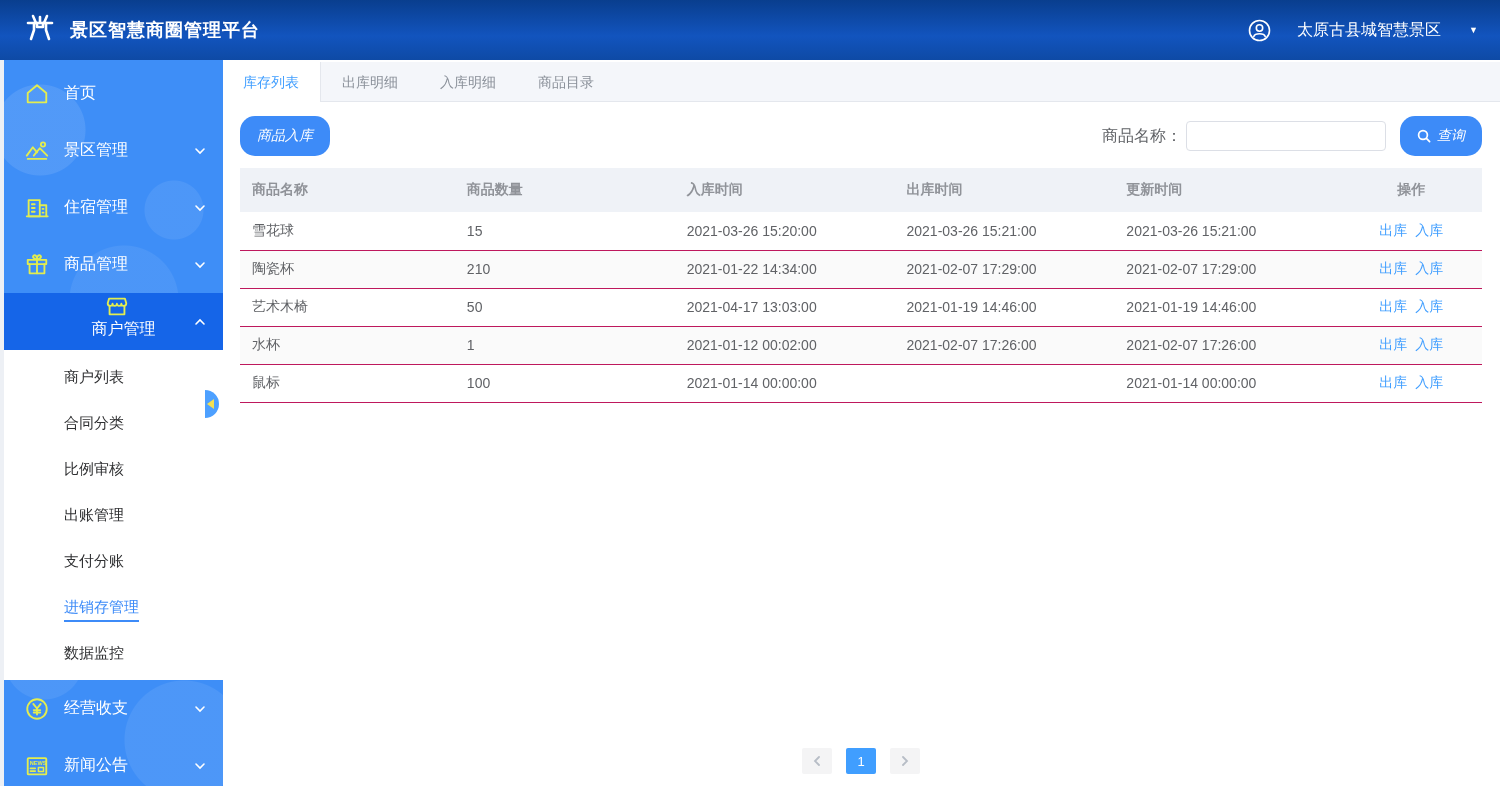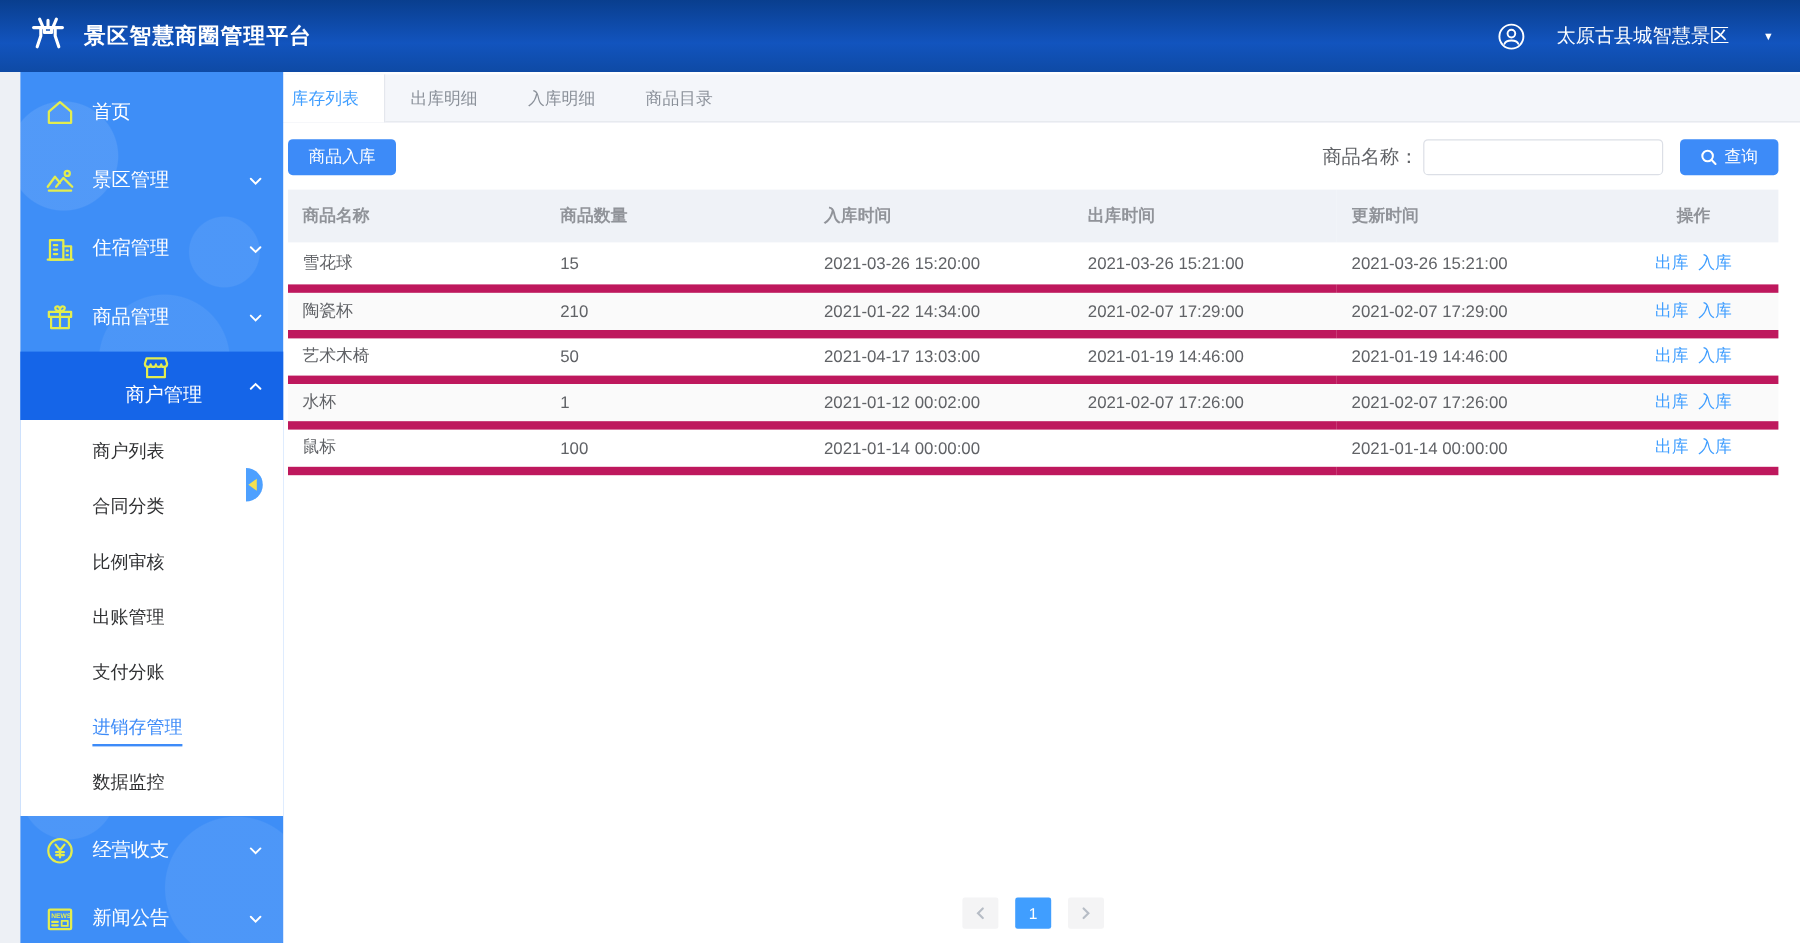--- a/index.html
+++ b/index.html
@@ -18,21 +18,21 @@
     display:flex; align-items:center; justify-content:space-between;
     padding:0 22px; z-index:30;
   }
   .header-left { display:flex; align-items:center; gap:12px; }
   .header-title { color:#FFFFFF; font-size:18px; font-weight:bold; letter-spacing:1px; }
   .header-right { display:flex; align-items:center; gap:26px; color:#FFFFFF; font-size:16px; cursor:pointer; }
   .caret-down { font-size:9px; color:#FFFFFF; margin-left:2px; }
 
   
   .sidebar {
-    position:absolute; top:60px; left:17px; width:219px; height:726px;
+    position:absolute; top:60px; left:4px; width:219px; height:726px;
     background-color:#3E8EF7;
     background-image:
       radial-gradient(circle 46px at 36px 70px,  rgba(255,255,255,.10) 0 45px, transparent 46px),
       radial-gradient(circle 30px at 170px 150px, rgba(255,255,255,.08) 0 29px, transparent 30px),
       radial-gradient(circle 55px at 120px 240px, rgba(255,255,255,.07) 0 54px, transparent 55px),
       radial-gradient(circle 40px at 40px 600px,  rgba(255,255,255,.08) 0 39px, transparent 40px),
       radial-gradient(circle 60px at 180px 680px, rgba(255,255,255,.08) 0 59px, transparent 60px);
     padding-top:5px; z-index:20;
   }
   .nav-item {
@@ -82,42 +82,42 @@
     background:#FFFFFF; color:#409EFF;
     border-right:1px solid #E4E7ED; margin-bottom:-1px;
   }
 
   
   .toolbar {
     display:flex; justify-content:space-between; align-items:center;
     padding:14px 18px 12px 18px;
   }
   .btn-primary {
-    background:#3D8BF8; color:#FFFFFF; border:none; border-radius:4px;
-    height:30px; padding:0 17px; font-size:14px; cursor:pointer;
-    font-family:inherit; display:inline-flex; align-items:center; gap:6px;
+    background:#3D8BF8; color:#FFFFFF; border:none; border-radius:15px;
+    height:40px; padding:0 17px; font-size:14px; cursor:pointer;
+    font-family:inherit; display:inline-flex; align-items:center; gap:6px;font-style:italic;
   }
   .search-group { display:flex; align-items:center; }
   .search-label { font-size:16px; color:#606266; margin-right:4px; }
   .search-input {
     width:200px; height:30px; border:1px solid #DCDFE6; border-radius:4px;
     padding:0 10px; font-size:14px; color:#606266; outline:none; margin-right:14px;
     font-family:inherit;
   }
 
   
   .table-wrap { padding:0 18px; }
   table { width:100%; border-collapse:collapse; font-size:14px; table-layout:fixed; }
   th {
     background:#EFF2F7; color:#909399; font-weight:bold; text-align:left;
     height:44px; padding:0 12px; white-space:nowrap;
   }
   td {
     height:38px; padding:0 12px; color:#606266;
-    border-bottom:7px solid #be185d; white-space:nowrap;
+    border-bottom:1px solid #be185d; white-space:nowrap;
   }
   tbody tr:nth-child(even) td { background:#FAFAFA; }
   th.col-op, td.col-op { text-align:center; }
   .op-link { color:#409EFF; cursor:pointer; margin:0 4px; }
 
   col.c-name { width:17.3%; } col.c-qty { width:17.7%; }
   col.c-in { width:17.7%; }   col.c-out { width:17.7%; }
   col.c-upd { width:18.2%; }  col.c-op { width:11.4%; }
 
   

